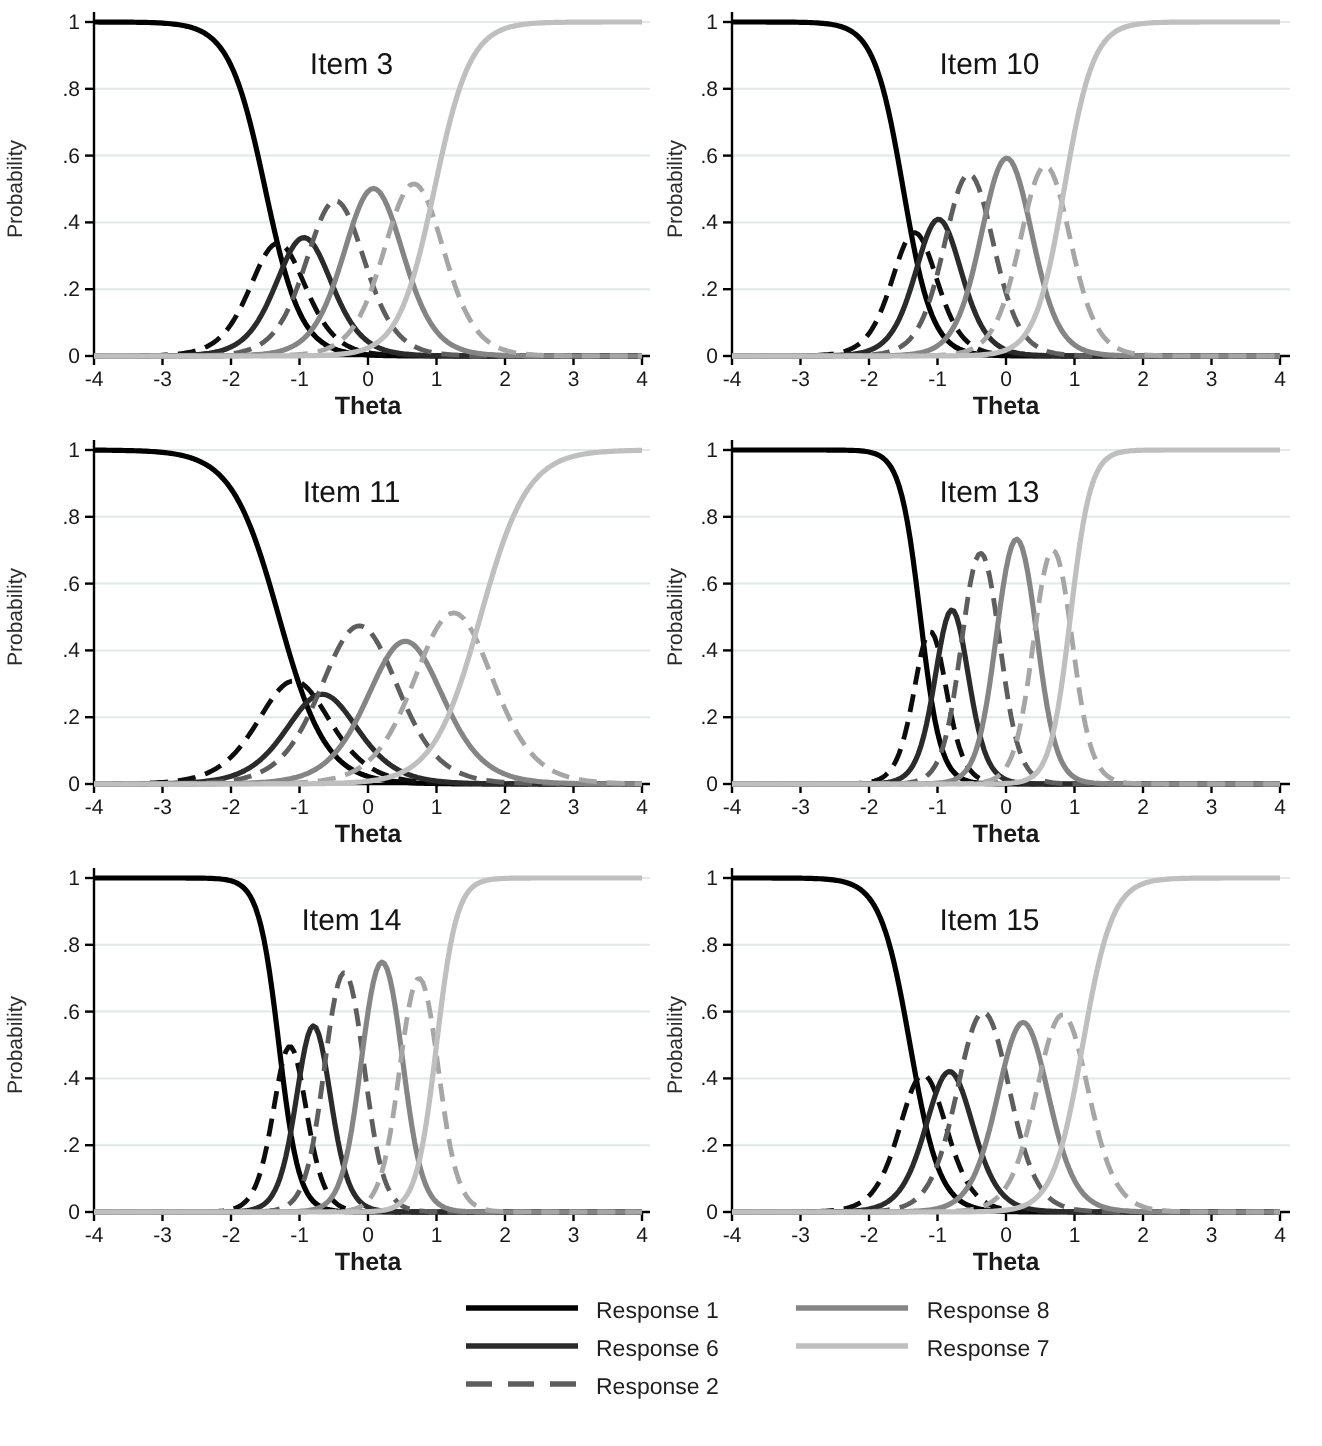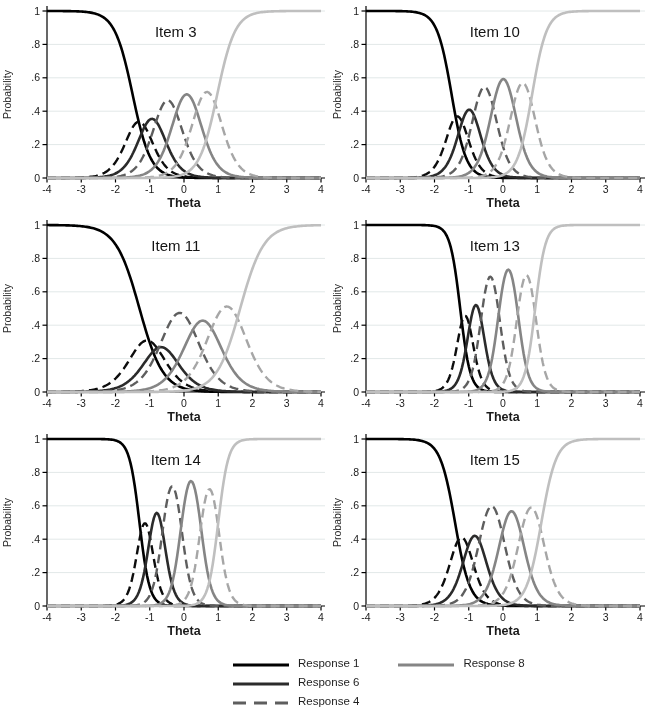--- a/index.html
+++ b/index.html
@@ -25,21 +25,21 @@
     display: flex;
     flex-direction: row;
     gap: 38px;
   }
   .legend-col {
     display: flex;
     flex-direction: column;
   }
   .legend-entry {
     display: flex;
-    align-items: flex-end;
+    align-items: flex-start;
     height: 19px;
   }
   .legend-entry svg {
     margin-right: 8px;
     display: block;
   }
   .legend-label {
     font-size: 11.5px;
     color: #1f1f1f;
     white-space: nowrap;
@@ -359,25 +359,31 @@
         <div class="legend-entry">
           <svg width="58" height="8">
             <line x1="1" y1="4" x2="57" y2="4" stroke="#2b2b2b" stroke-width="2.8"></line>
           </svg>
           <span class="legend-label">Response 6</span>
         </div>
         <div class="legend-entry">
           <svg width="58" height="8">
             <line x1="1" y1="4" x2="57" y2="4" stroke="#5e5e5e" stroke-width="2.8" stroke-dasharray="13 8"></line>
           </svg>
-          <span class="legend-label">Response 4</span>
+          <span class="legend-label">Response 2</span>
         </div>
       </div>
       <div class="legend-col">
         <div class="legend-entry">
           <svg width="58" height="8">
             <line x1="1" y1="4" x2="57" y2="4" stroke="#858585" stroke-width="2.8"></line>
           </svg>
           <span class="legend-label">Response 8</span>
+        </div>
+        <div class="legend-entry">
+          <svg width="58" height="8">
+            <line x1="1" y1="4" x2="57" y2="4" stroke="#bfbfbf" stroke-width="2.8"></line>
+          </svg>
+          <span class="legend-label">Response 7</span>
         </div>
       </div>
     </div>
 </div>
 
 </body></html>

